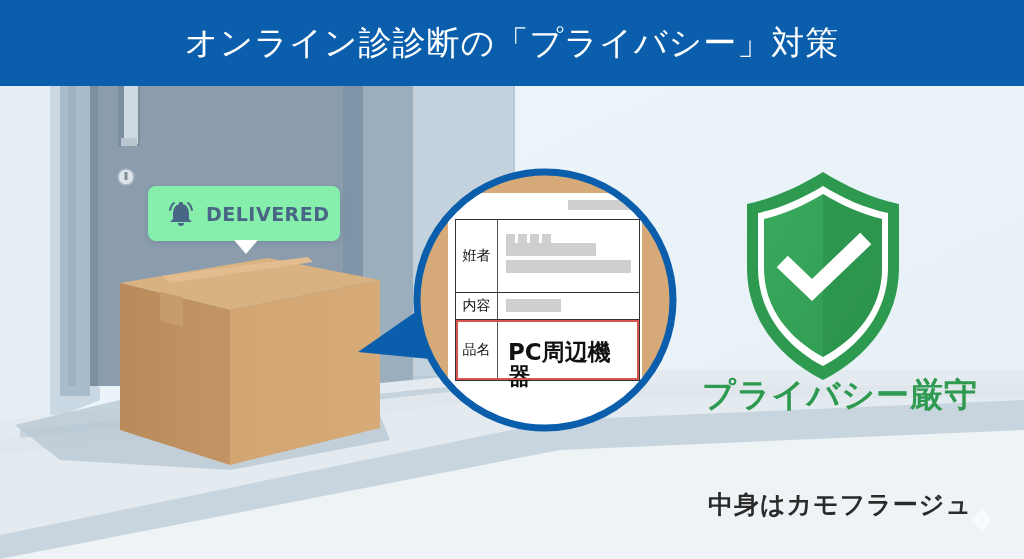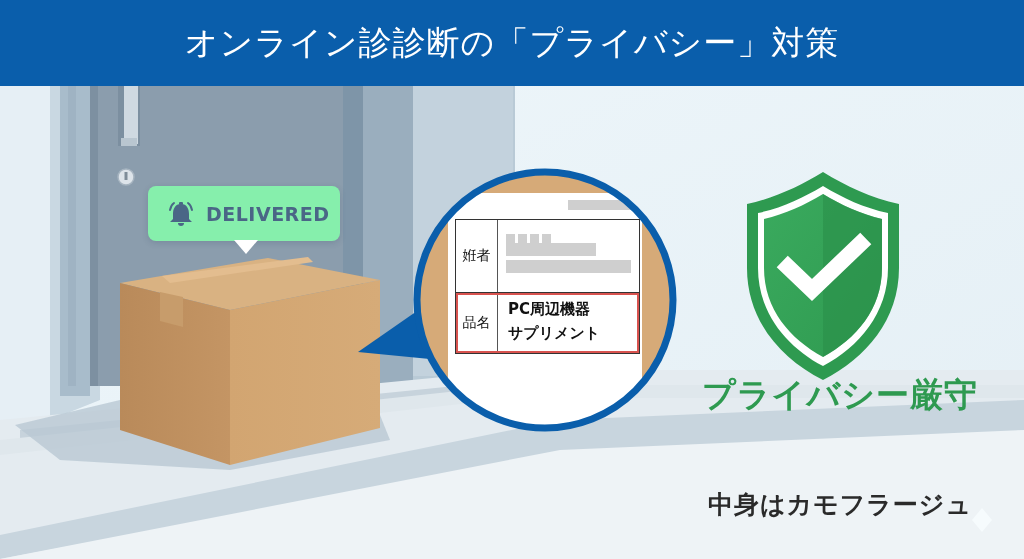--- a/index.html
+++ b/index.html
@@ -46,21 +46,21 @@
     width: 42px; border-right: 1.5px solid #555; display: flex;
     align-items: center; justify-content: center;
     font-size: 14px; color: #111; box-sizing: border-box;
   }
   .lcell { flex: 1; padding: 6px 8px; box-sizing: border-box; }
   .bar { background: #cfcfcf; height: 13px; margin: 4px 0; }
   .sq { display: inline-block; width: 9px; height: 9px; background: #cfcfcf; margin-right: 3px; }
   .highlight-row {
     outline: 2.5px solid #d9534f; outline-offset: -2px;
   }
-  .item-text { font-size: 15px; font-weight: bold; color: #111; line-height: 24px; padding: 4px 10px; }
+  .item-text { font-size: 23px; font-weight: bold; color: #111; line-height: 24px; padding: 20px 10px; }
 
   .tagline {
     position: absolute; left: 660px; top: 373px; width: 360px; text-align: center;
     font-size: 33px; font-weight: bold; color: #2e9a50; letter-spacing: 1px;
   }
   .subline {
     position: absolute; left: 660px; top: 447px; width: 360px; text-align: center;
     font-size: 25px; font-weight: bold; color: #2a2a2a; letter-spacing: 1px; margin-top: 41px;
   }
 </style>
@@ -178,23 +178,28 @@
 
 <div class="lbl-table">
   <div class="lrow" style="height:72px">
     <div class="lhead">姙者</div>
     <div class="lcell">
       <div style="height:11px;margin-top:2px"><span class="sq"></span><span class="sq"></span><span class="sq"></span><span class="sq"></span></div>
       <div class="bar" style="width:90px"></div>
       <div class="bar" style="width:125px"></div>
     </div>
   </div>
+  <div class="lrow" style="height:26px">
+    <div class="lhead">内容</div>
+    <div class="lcell" style="padding:6px 8px">
+      <div class="bar" style="width:55px;margin:0"></div>
+    </div>
+  </div>
   <div class="lrow highlight-row" style="height:60px">
     <div class="lhead">品名</div>
     <div class="lcell item-text">
       <div>PC周辺機器</div>
-      <div>サプリメント</div>
     </div>
   </div>
 </div>
 
 <div class="tagline">プライバシー厳守</div>
 <div class="subline">中身はカモフラージュ</div>
 
 </body></html>

